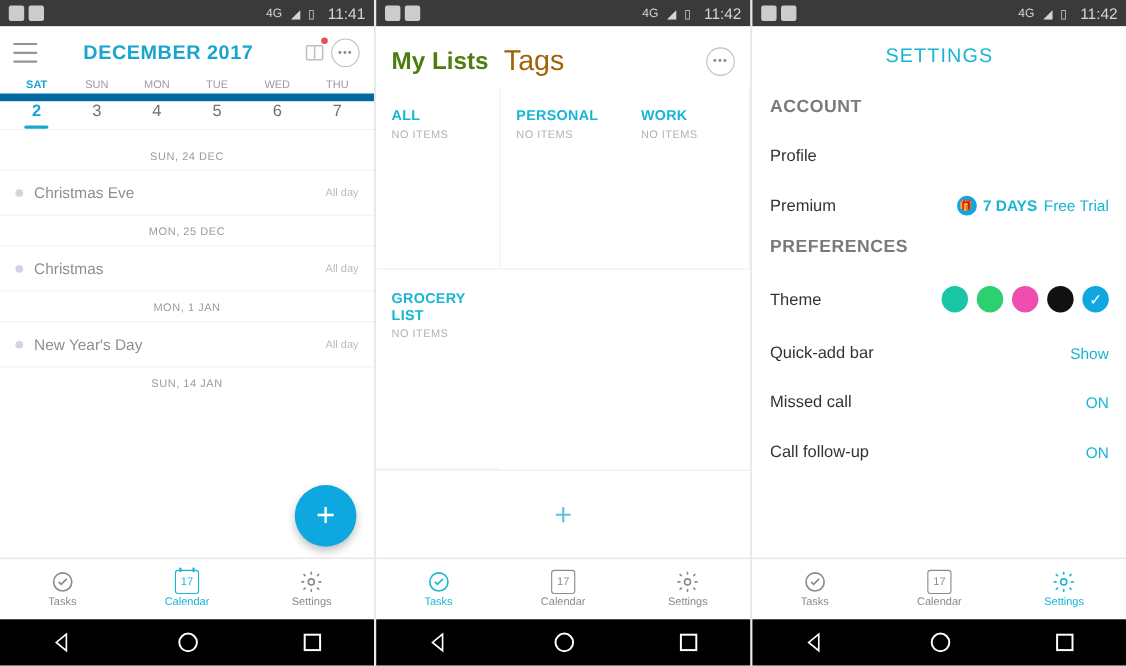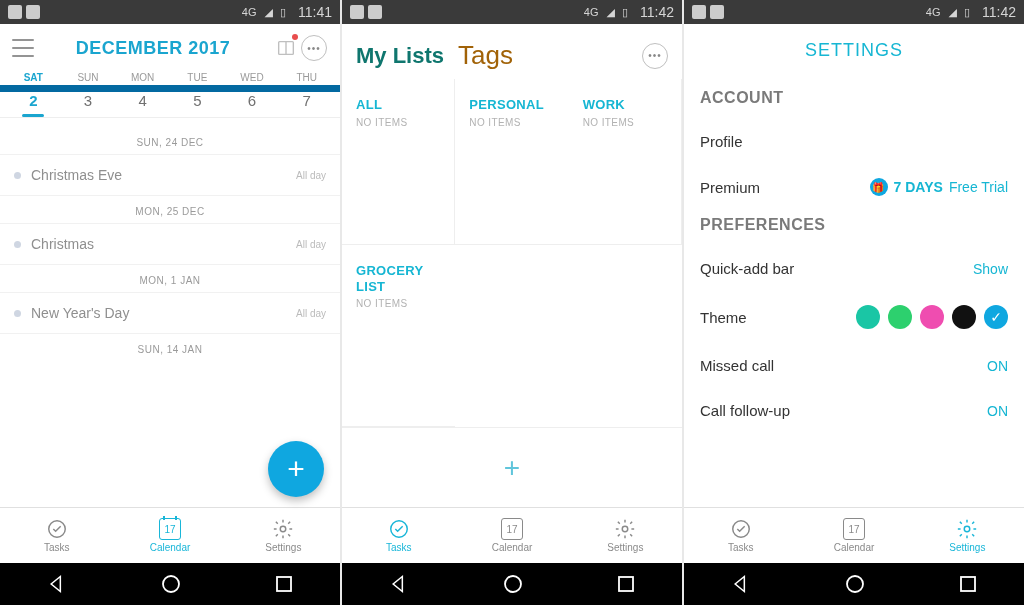--- a/index.html
+++ b/index.html
@@ -81,21 +81,21 @@
   .dt.active::after { content:""; position:absolute; bottom:0; left:50%; transform:translateX(-50%); width:22px; height:3px; background:#1aa5cf; border-radius:2px;}
   .agenda { flex:1; overflow:hidden; }
   .divider-label { text-align:center; font-size:10px; color:#9a9a9a; padding:10px 0 6px; letter-spacing:0.5px; }
   .event-row { display:flex; align-items:center; padding:12px 14px; border-top:1px solid #f1f1f1; border-bottom:1px solid #f1f1f1; }
   .event-row .dot { width:7px; height:7px; border-radius:50%; background:#cfd6e2; margin-right:10px; }
   .event-row .ev-title { flex:1; color:#8f8f8f; font-size:14px; }
   .event-row .ev-tag { font-size:10px; color:#bbb; }
   .fab { position:absolute; right:16px; bottom:108px; width:56px; height:56px; border-radius:50%; background:#0fa7e0; color:#fff; font-size:30px; display:flex; align-items:center; justify-content:center; box-shadow:0 4px 8px rgba(0,0,0,.25); }
   
   .lists-header { display:flex; align-items:center; padding:16px 14px 8px; }
-  .lists-header h1 { font-size:22px; font-weight:700; color:#0f766e;text-align:right; }
+  .lists-header h1 { font-size:22px; font-weight:700; color:#4d7c0f;text-align:right; }
   .lists-header .tags { font-size:26px; color:#a16207; margin-left:14px; }
   .lists-header .more { margin-left:auto; }
   .grid2 { flex:1; display:grid; grid-template-columns:1fr 1fr 1fr; }
   .cell { border-right:1px solid #eee; border-bottom:1px solid #eee; padding:18px 14px; }
   .cell:nth-child(2n) { border-right:none; }
   .cell .name { color:#16b6d3; font-weight:700; font-size:13px; letter-spacing:0.3px; line-height:1.2; }
   .cell .sub { color:#b2b2b2; font-size:10px; margin-top:4px; letter-spacing:0.4px;}
   .addlist { flex:0 0 80px; display:flex; align-items:center; justify-content:center; color:#60c5db; font-size:28px; font-weight:300; border-top:1px solid #eee;}
   
   .set-title { text-align:center; color:#16b6d3; font-weight:500; font-size:18px; padding:16px 0 22px; letter-spacing:1px;}
@@ -348,34 +348,34 @@
       <span>Premium</span>
       <span class="val trial-badge">
         <span class="gift">🎁</span>
         <span class="days">7 DAYS</span>
         <span class="ft">Free Trial</span>
       </span>
     </div>
 
     <div class="section-label">PREFERENCES</div>
     <div class="setrow">
-      <span>Quick-add bar</span>
-      <span class="val">Show</span>
-    </div>
-    <div class="setrow">
       <span>Theme</span>
       <span class="swatches">
         <span class="sw" style="background:#1ac6a5"></span>
         <span class="sw" style="background:#2dd06e"></span>
         <span class="sw" style="background:#ef4db0"></span>
         <span class="sw" style="background:#111111"></span>
         <span class="sw check" style="background:#0fa7e0">✓</span>
       </span>
     </div>
     <div class="setrow">
+      <span>Quick-add bar</span>
+      <span class="val">Show</span>
+    </div>
+    <div class="setrow">
       <span>Missed call</span>
       <span class="val">ON</span>
     </div>
     <div class="setrow">
       <span>Call follow-up</span>
       <span class="val">ON</span>
     </div>
   </div>
 
   <div class="bottomnav">

